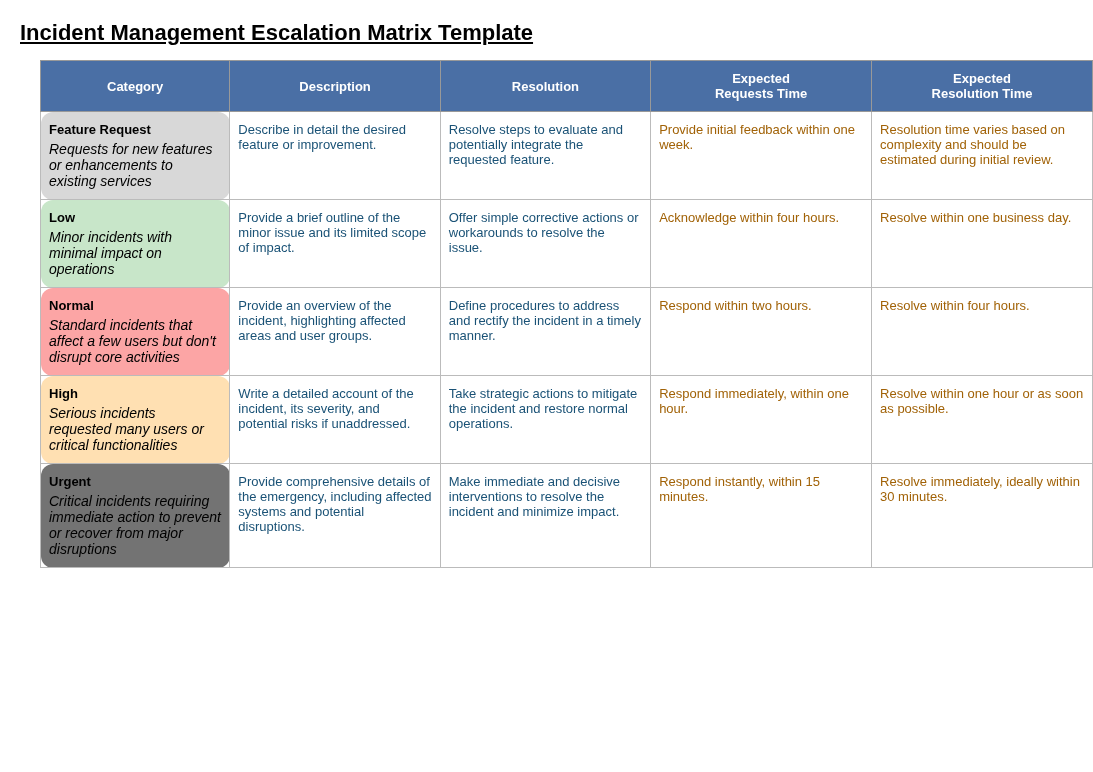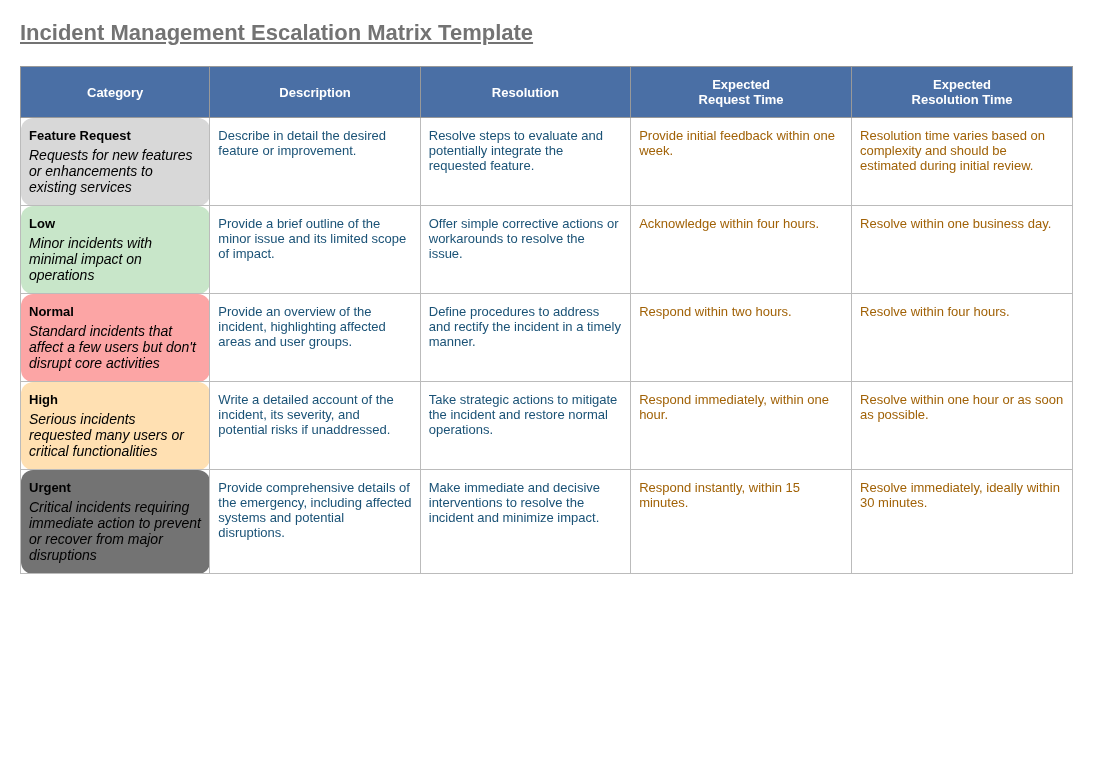--- a/index.html
+++ b/index.html
@@ -7,27 +7,28 @@
       font-family: Arial, sans-serif;
       background: #ffffff;
       padding: 20px;
       width: 1093px;
       min-height: 772px;
     }
     h1 {
       font-size: 22px;
       font-weight: bold;
       text-decoration: underline;
-      margin-bottom: 20px;
-      color: #737373;
+      margin-bottom: 14px;
+      color: #000000;
     }
     table {
       width: 100%;
       border-collapse: collapse;
       font-size: 13px;
+      margin-left: 20px;
     }
     th {
       background-color: #4a6fa5;
       color: #ffffff;
       font-weight: bold;
       text-align: center;
       padding: 10px 8px;
       border: 1px solid #999;
       vertical-align: middle;
     }
@@ -99,21 +100,21 @@
 <h1>Incident Management Escalation Matrix Template</h1>
 
 <table>
   <thead>
     <tr>
       <th>Category</th>
       <th>Description</th>
       <th>Resolution</th>
       <th>
         <span>Expected</span><br>
-        <span>Request Time</span>
+        <span>Requests Time</span>
       </th>
       <th>
         <span>Expected</span><br>
         <span>Resolution Time</span>
       </th>
     </tr>
   </thead>
   <tbody id="table-body">
   <tr class="row-feature">
     <td class="cat-cell">

